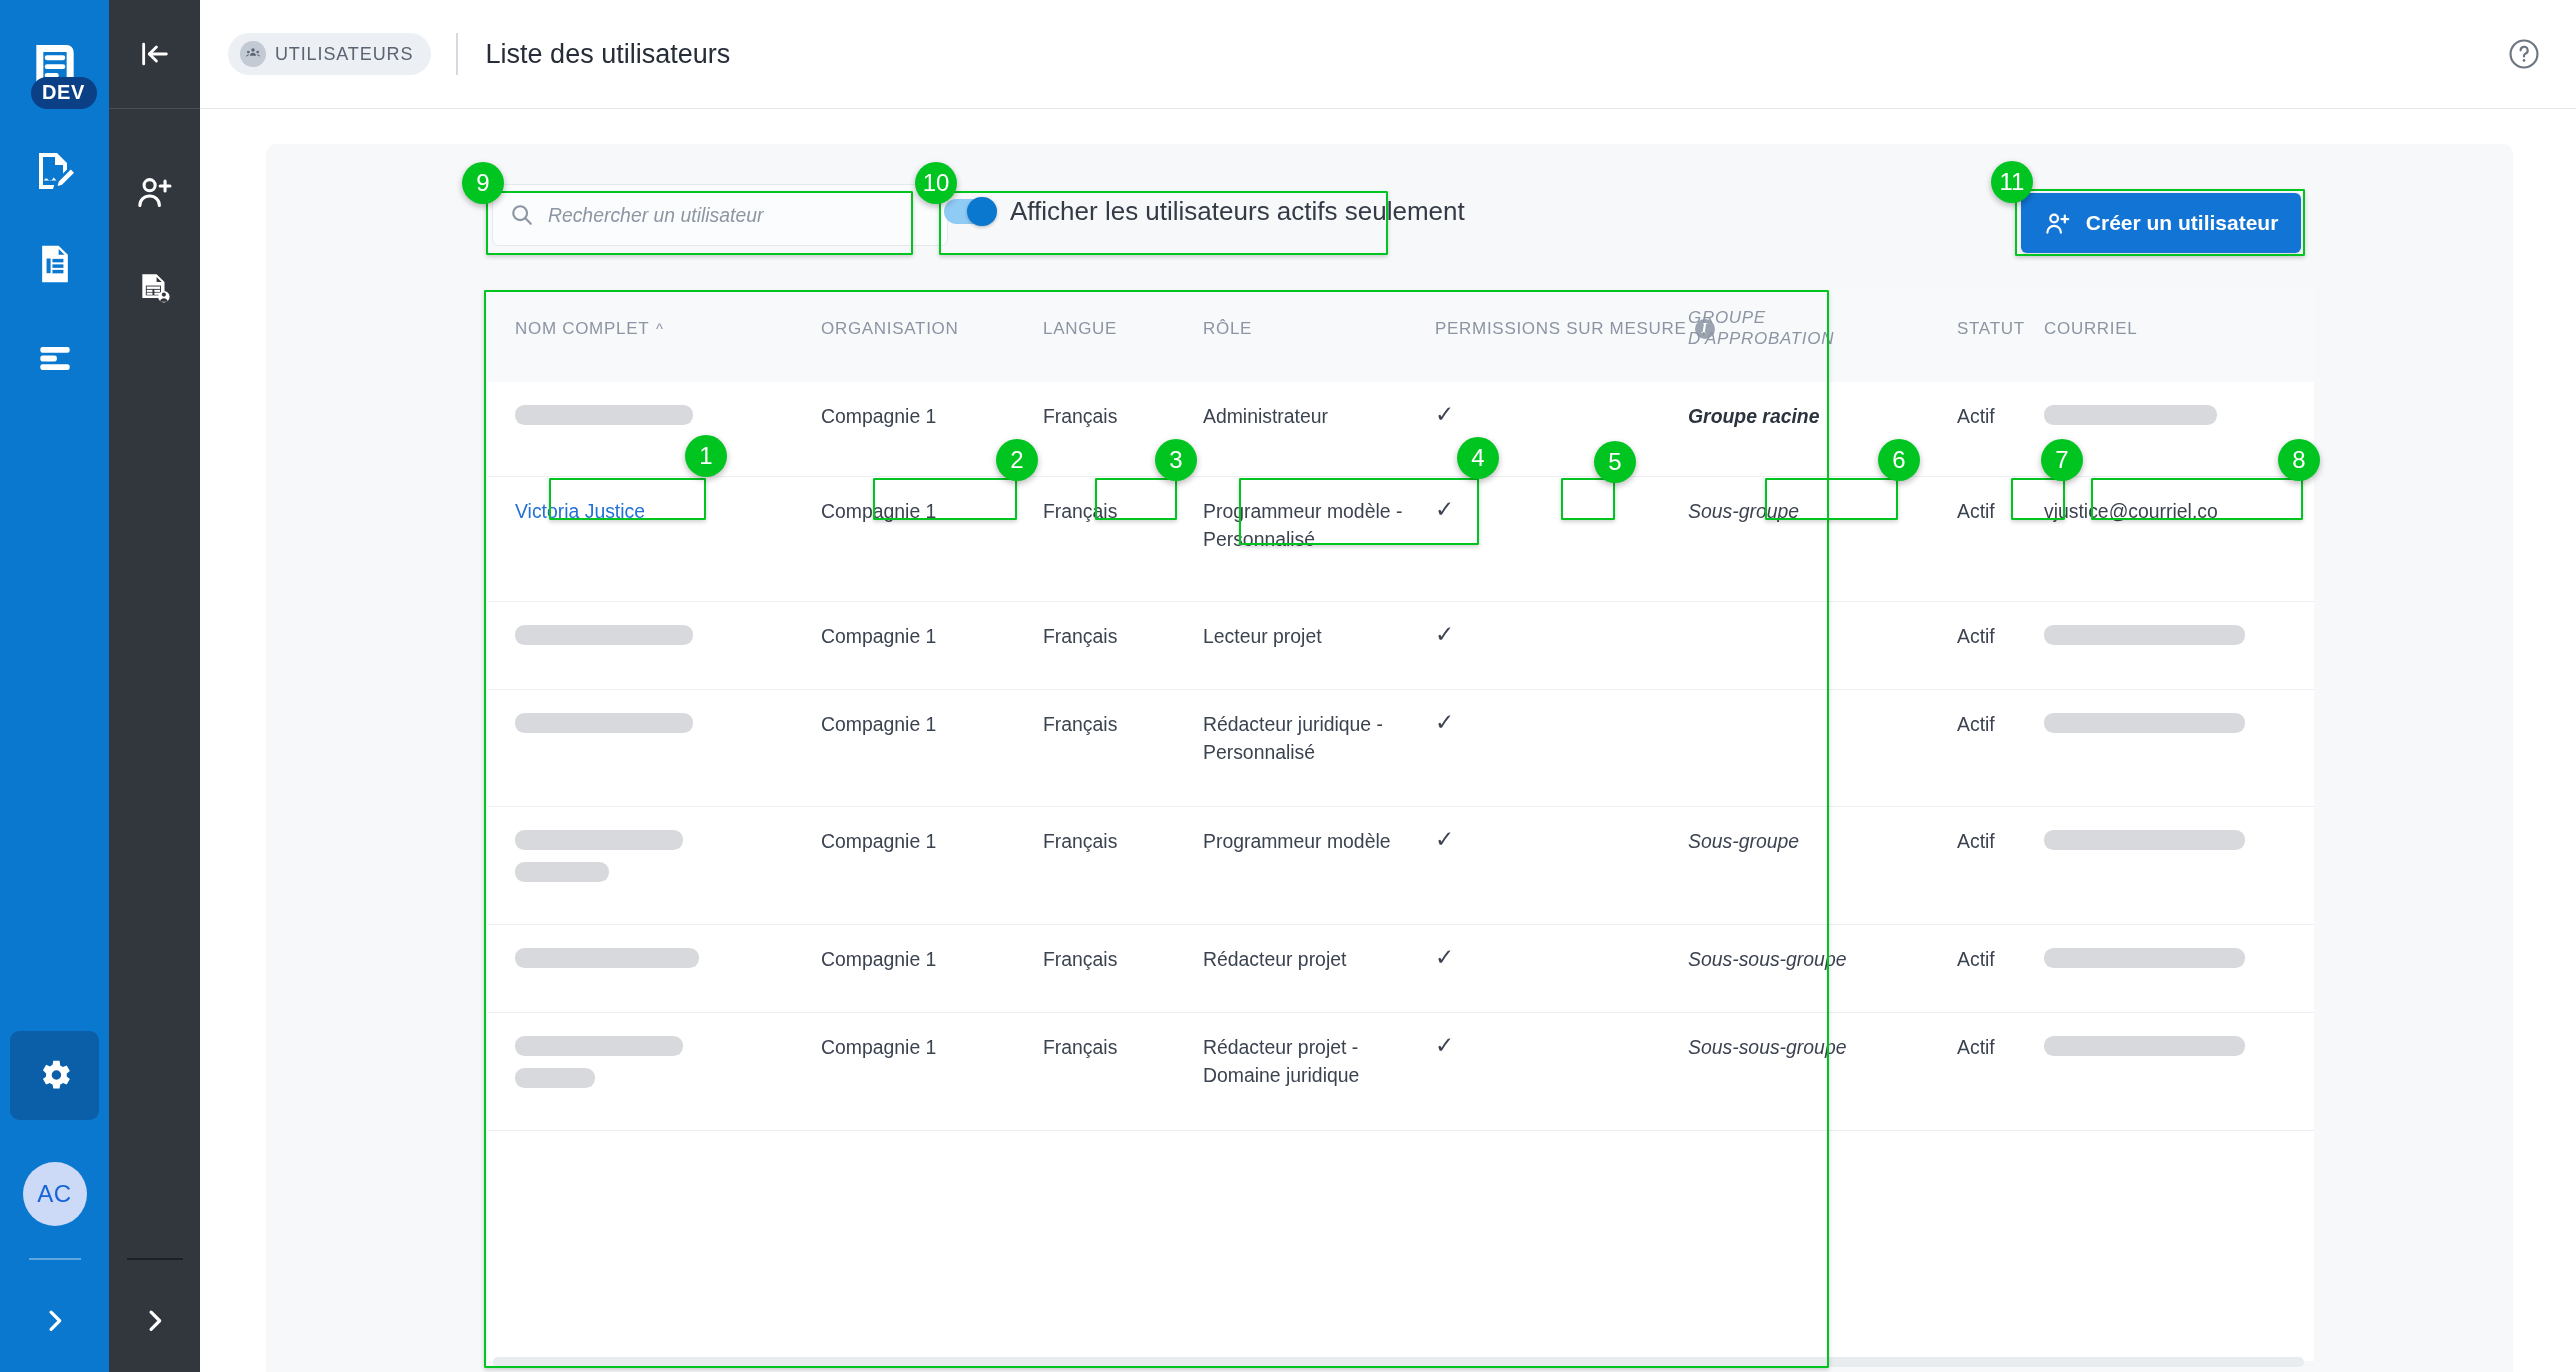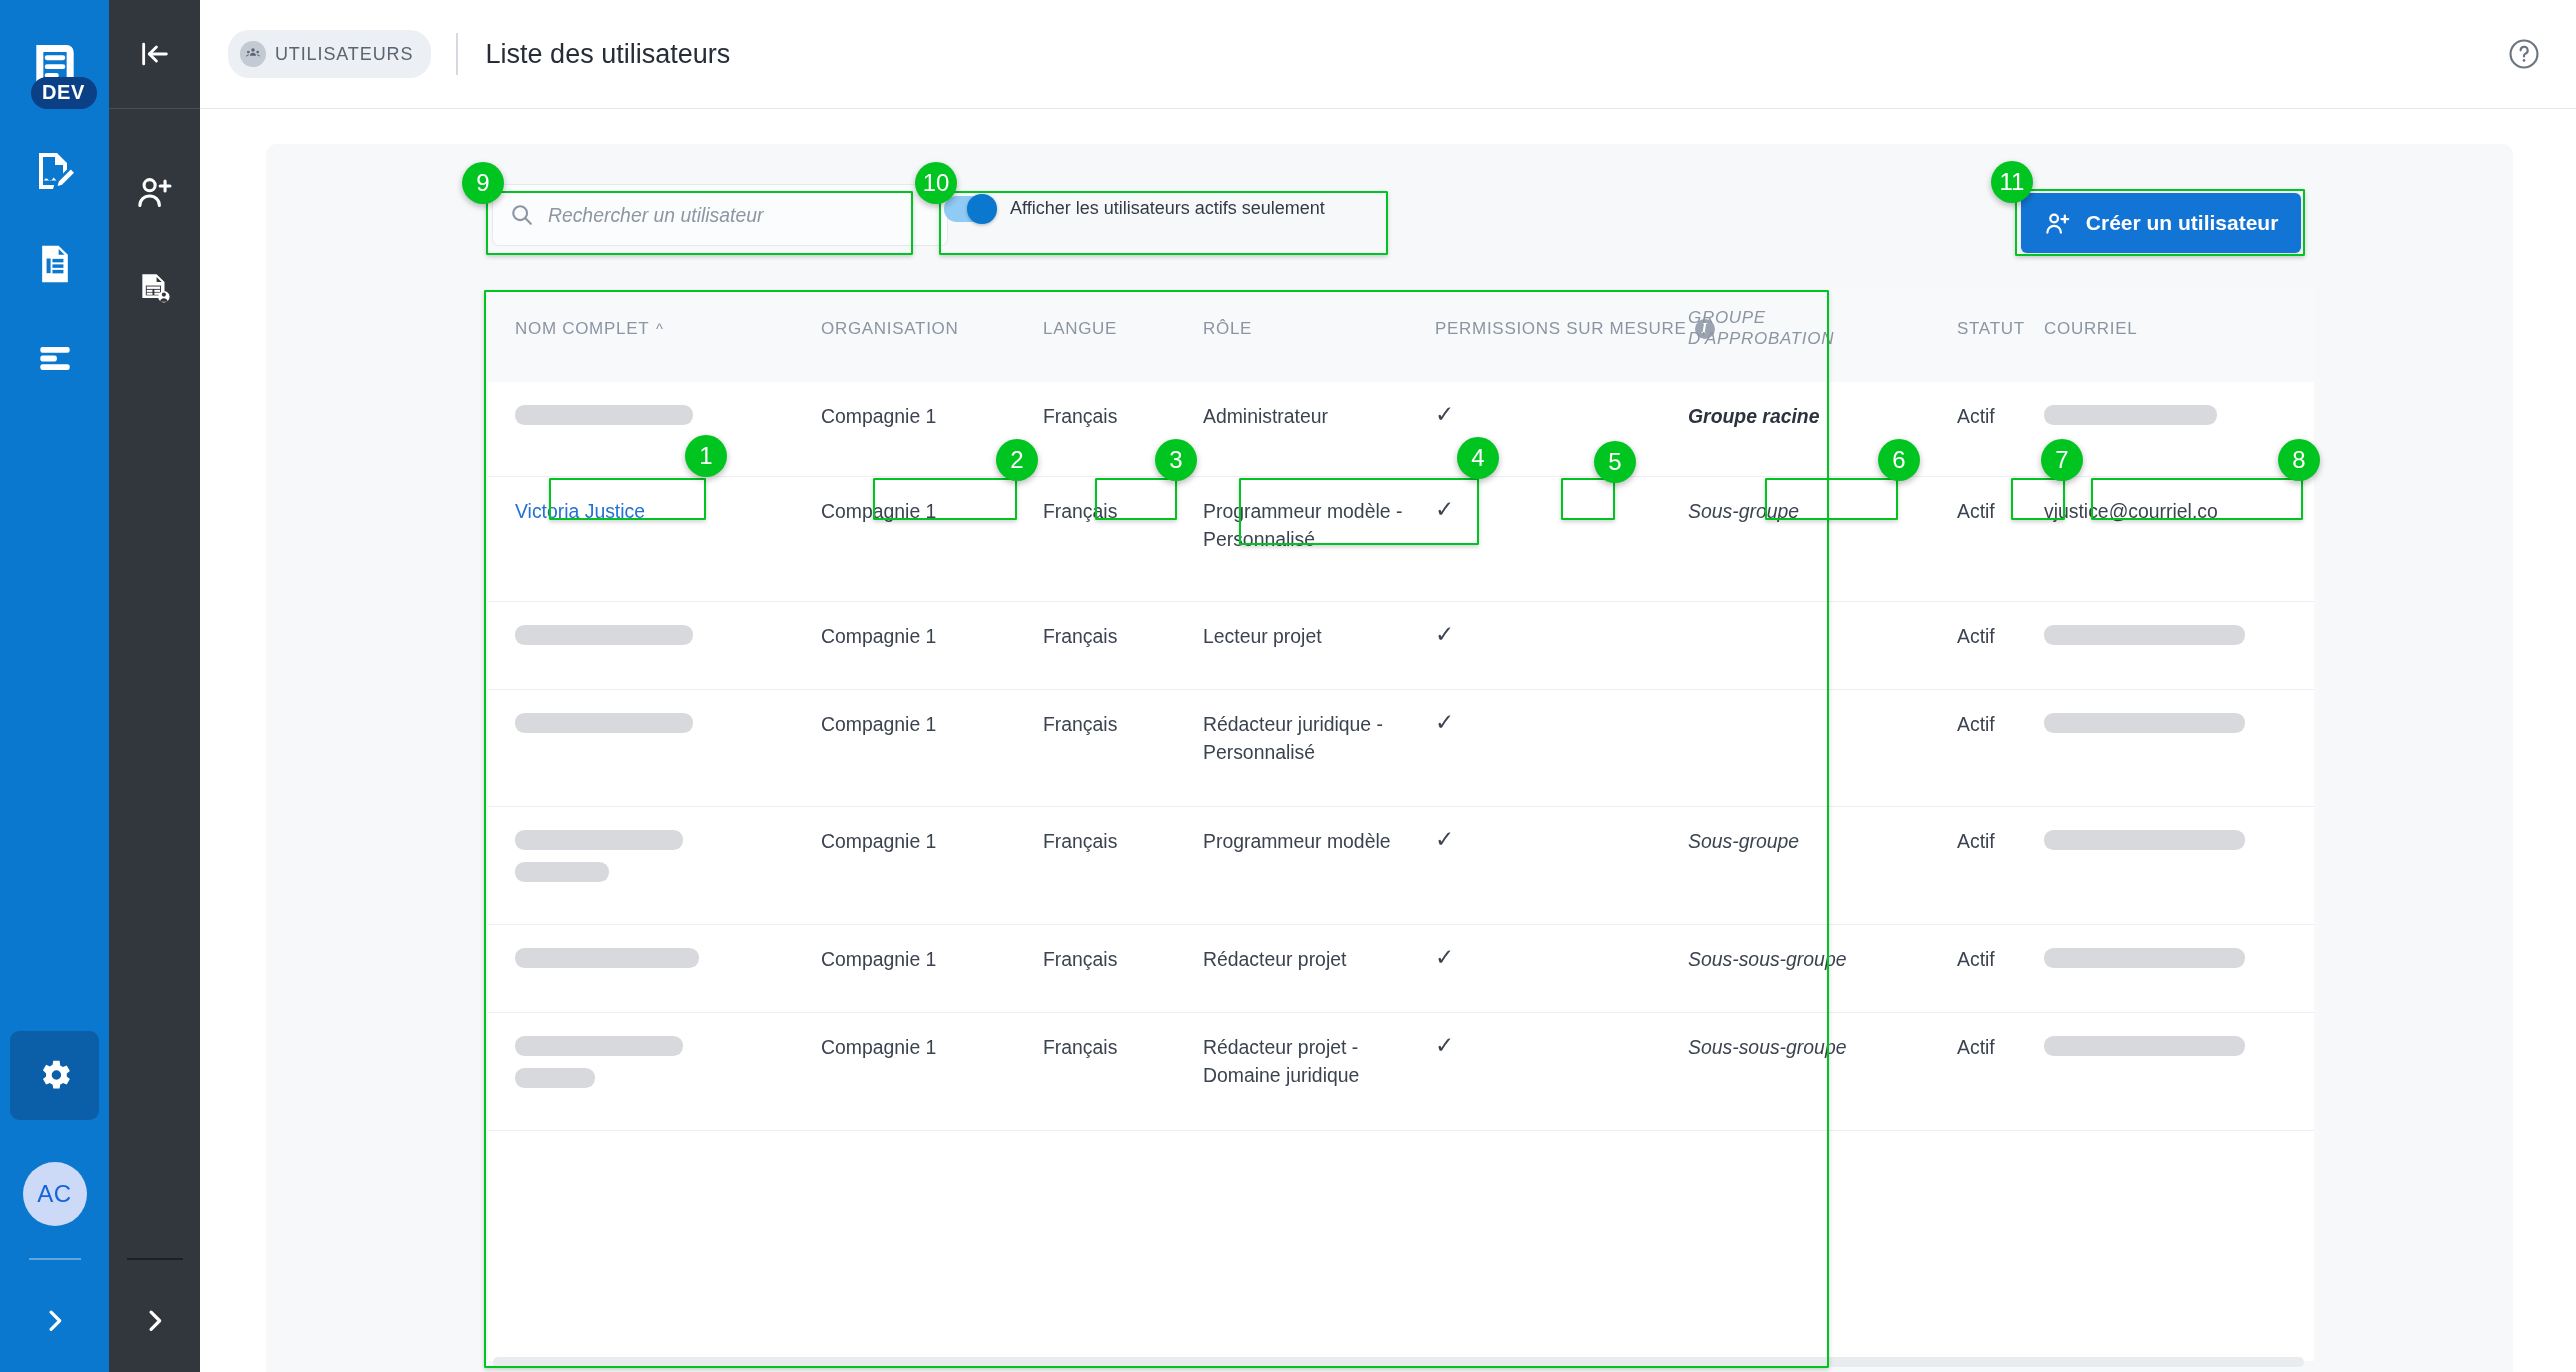--- a/index.html
+++ b/index.html
@@ -62,21 +62,21 @@
     display:flex; flex-direction:column; align-items:center; }
   .dark-divider { width: 56px; height: 2px; background: #1d2025; }
 
   
   .header {
     position: absolute; left: 200px; top: 0; width: 2376px; height: 109px;
     background: #ffffff; border-bottom: 0.7px solid #e3e6ea;
     display: flex; align-items: center;
   }
   .crumb-chip {
-    margin-left: 28px; height: 48px; background: #eceff3; border-radius: 21px;
+    margin-left: 28px; height: 42px; background: #eceff3; border-radius: 21px;
     display: flex; align-items: center; padding: 0 17.4px 0 12px; gap: 9.4px;
   }
   .crumb-chip .cc-icon { width: 25.5px; height: 25.5px; border-radius: 50%;
     background: #c3cad4; display:flex; align-items:center; justify-content:center; }
   .crumb-label { color: #5a6472; font-size: 18px; letter-spacing: 0.9px; font-weight: 500; }
   .hdr-sep { width: 1.3px; height: 42px; background: #d6dae0; margin-left: 25.5px; }
   .page-title { margin-left: 28px; font-size: 27px; color: #262d38; font-weight: 400; }
   .help-btn { position: absolute; right: 35px; top: 50%; transform: translateY(-50%); }
 
   
@@ -110,21 +110,21 @@
   }
   .switch {
     width: 50px; height: 25.5px; border-radius: 12.7px; background: #8fcbf4;
     position: relative; cursor: pointer;
   }
   .switch .knob {
     position: absolute; right: -2.7px; top: -2px;
     width: 29.5px; height: 29.5px; border-radius: 50%; background: #0b78d0;
     box-shadow: 0 1.3px 3.4px rgba(0,0,0,0.25);
   }
-  .toggle-label { font-size: 18px; color: #343b47; }
+  .toggle-label { font-size: 26px; color: #343b47; }
 
   .create-btn {
     position: absolute; left: 2021px; top: 193px;
     height: 60px; background: #1274d4; border-radius: 6px; border: none;
     color: #fff; font-size: 21px; font-weight: bold;
     display: flex; align-items: center; gap: 14.8px; padding: 0 23px;
     font-family: "Liberation Sans", sans-serif; cursor: pointer;
     box-shadow: 0 1.3px 3.4px rgba(0,0,0,0.12);
   }
 

